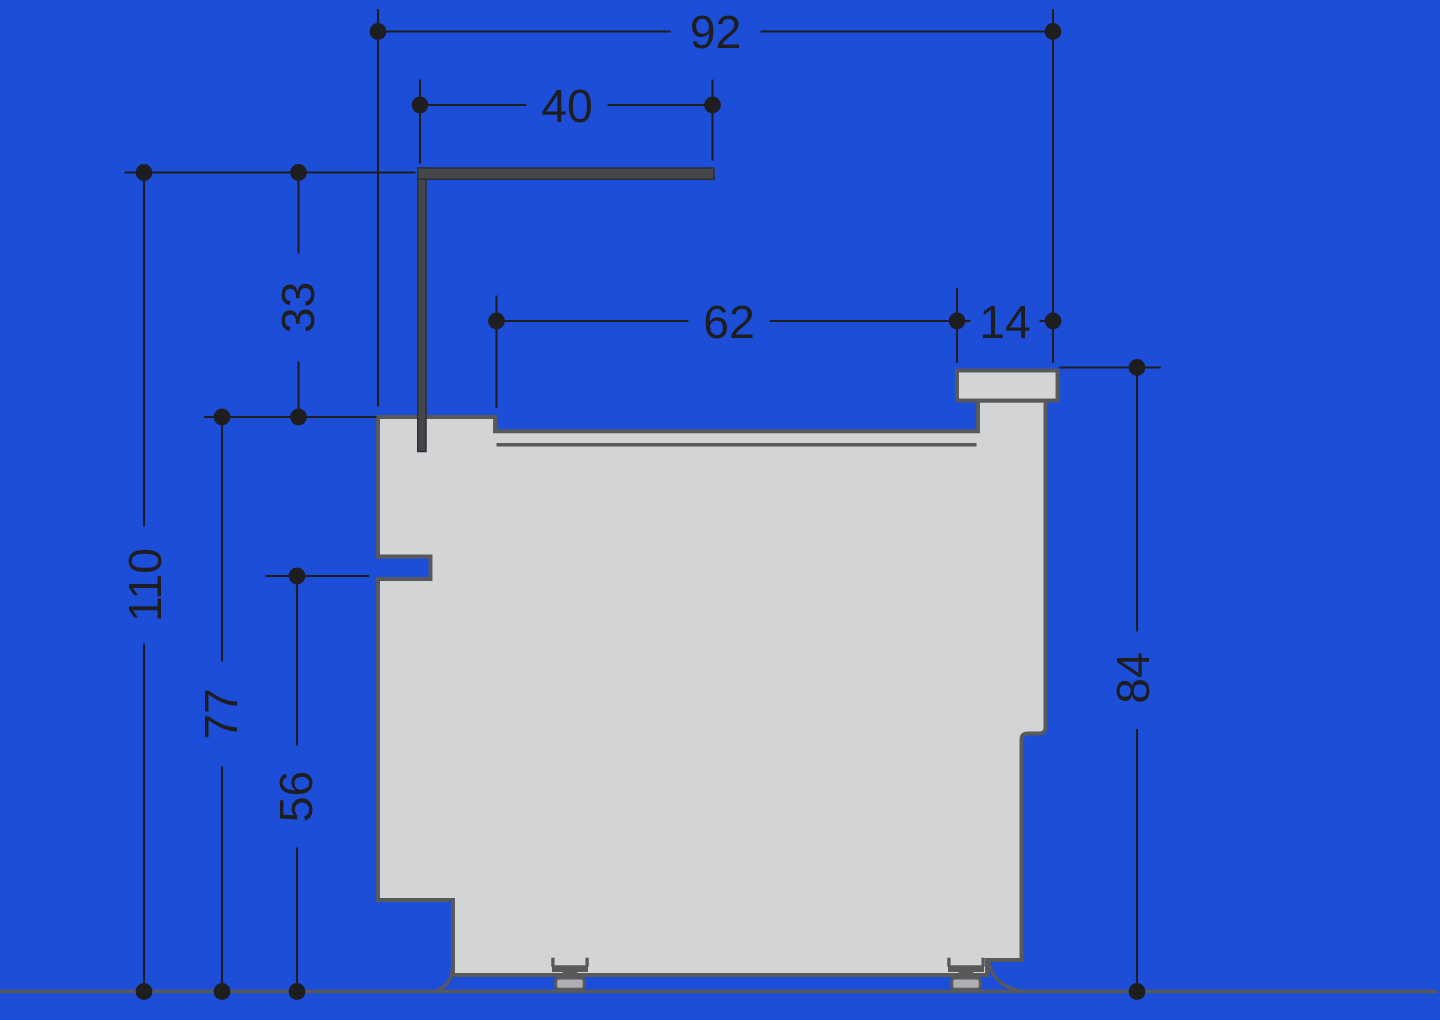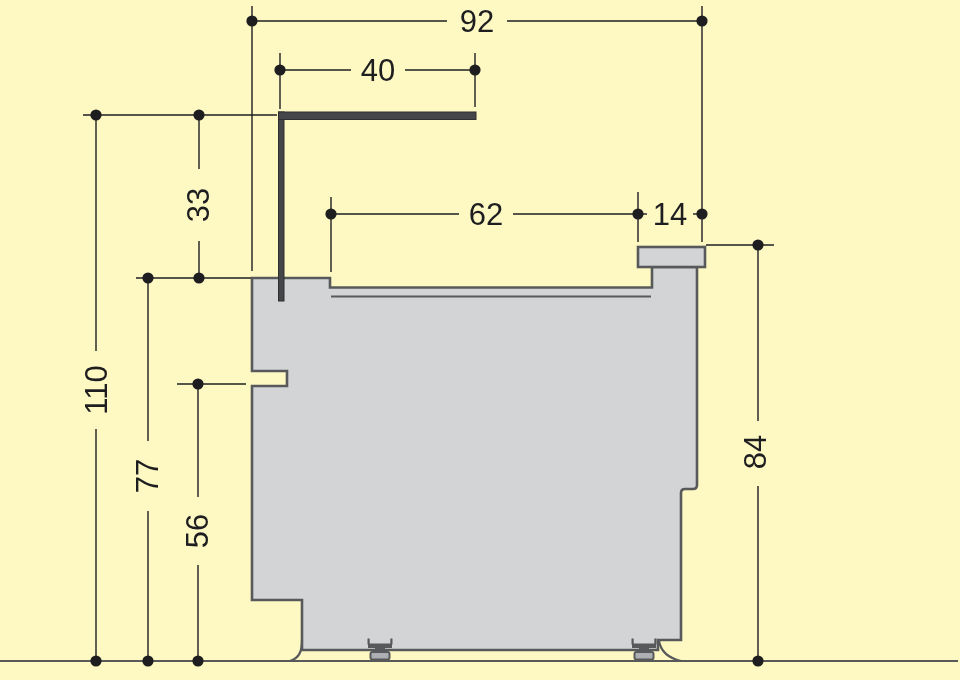--- a/index.html
+++ b/index.html
@@ -5,21 +5,21 @@
   html, body {
     margin: 0;
     padding: 0;
     background: #ffffff;
     font-family: "Liberation Sans", sans-serif;
   }
   .stage {
     position: relative;
     width: 960px;
     height: 680px;
-    background: #fef9c3;
+    background: #1d4ed8;
     overflow: hidden;
   }
   svg { display: block; }
   .dim-label {
     font-family: "Liberation Sans", sans-serif;
     font-size: 31px;
     fill: #1e1e20;
     text-anchor: middle;
   }
   .dim-line {

